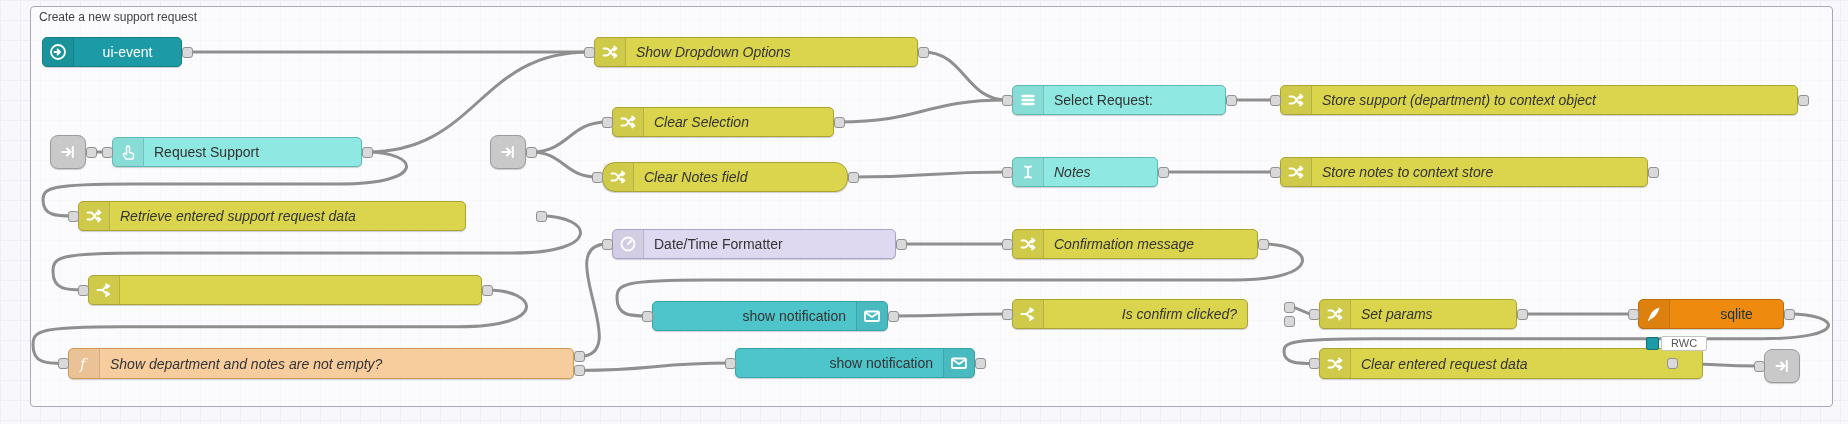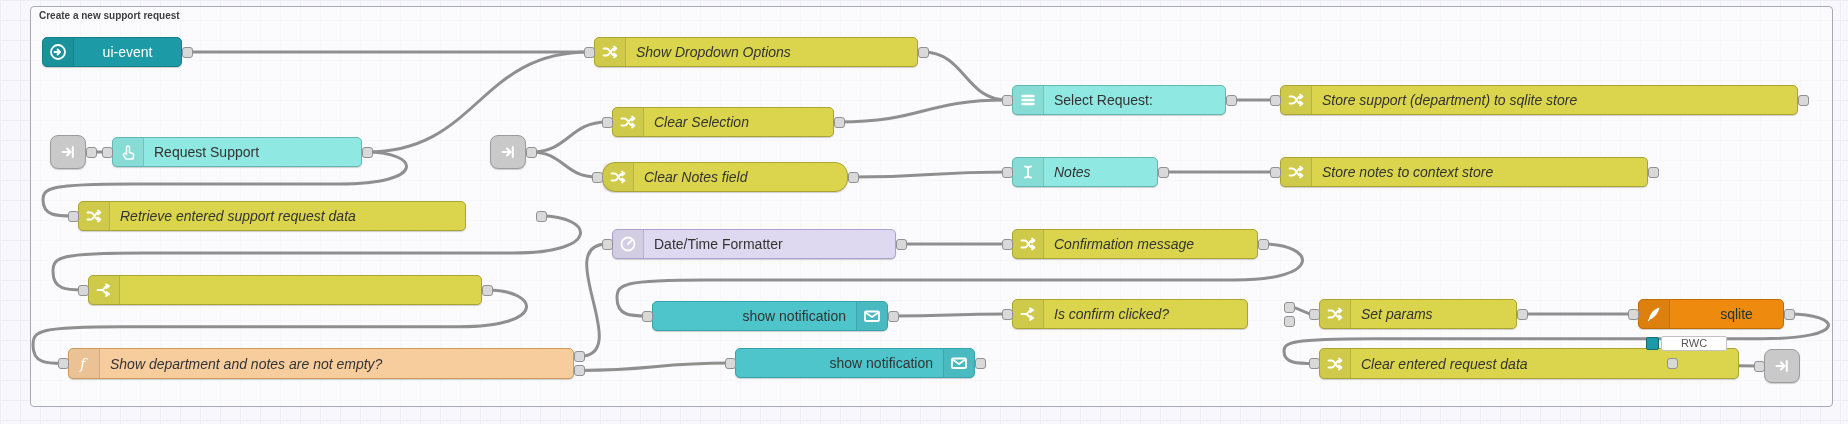--- a/index.html
+++ b/index.html
@@ -9,23 +9,22 @@
     background-image:linear-gradient(#ecedf5 1px, transparent 1px),
                      linear-gradient(90deg,#ecedf5 1px, transparent 1px);
     background-size:20px 20px;
     font-family:"Liberation Sans", sans-serif;
   }
   .group{
     position:absolute; background:rgba(255,255,255,0.55);
     border:1.4px solid #a8a8b8; border-radius:4px; z-index:0;
   }
   .group-label{
-    position:absolute; top:3px; left:8px; font-size:10px; color:#3f3f3f;
+    position:absolute; top:3px; left:8px; font-size:12px; color:#3f3f3f;
     white-space:nowrap;
-    font-weight:bold;
   }
   svg.wires{position:absolute; left:0; top:0; z-index:1;}
   svg.wires path{fill:none; stroke:#8f8f8f; stroke-width:3; stroke-linecap:round;}
   .node{
     position:absolute; z-index:2; border-radius:5px; box-sizing:border-box;
     border:1px solid; display:flex; align-items:center;
     box-shadow:0 1px 1px rgba(0,0,0,0.18); white-space:nowrap;
   }
   .node .label{
     flex:1; font-size:14px; color:#333; padding:0 10px; overflow:hidden;
@@ -51,21 +50,21 @@
   .n-sqlite .icon-box{background:rgba(0,0,0,0.07);}
   .n-link{background:#c9c9c9;border-color:#9c9c9c;border-radius:8px;justify-content:center;}
   .port{
     position:absolute; width:11px; height:11px; background:#d9d9d9;
     border:1px solid #919191; border-radius:3px; box-sizing:border-box; z-index:3;
   }
   .badge{position:absolute; z-index:4; display:flex; align-items:center; height:14px;}
   .badge .dot{width:11px;height:11px;background:#1c9aa5;border:1px solid #0e6f78;border-radius:2px;margin-right:2px;}
   .badge .pill{
     background:#fff;border:1px solid #c3c3c3;border-radius:2px;font-size:11px;
-    color:#555;padding:0 19px;line-height:13px;
+    color:#555;padding:0 9px;line-height:13px;
   }
 </style>
 </head>
 <body>
 
 <div id="canvas">
   <div class="group" id="grp" style="left: 30px; top: 6px; width: 1801px; height: 399px;">
     <span class="group-label">Create a new support request</span>
   </div>
   <svg class="wires" id="wires" width="1848" height="424">
@@ -181,21 +180,21 @@
       <span class="label italic">Notes</span>
     </div>
     <span class="port" style="left: 1001.5px; top: 166.5px;"></span>
     <span class="port" style="left: 1157.5px; top: 166.5px;"></span>
     <div class="node n-change" style="left: 1280px; top: 85px; width: 518px; height: 30px;">
       <span class="icon-box left">
         <svg width="18" height="18" viewBox="0 0 18 18" fill="none" stroke="#fff" stroke-width="1.8" stroke-linecap="round" stroke-linejoin="round">
           <path d="M2.5,5.5 h3 c4,0 4,7 8,7 h1.5 M2.5,12.5 h3 c4,0 4,-7 8,-7 h1.5 M13,3.5 15.5,5.5 13,7.5 M13,10.5 15.5,12.5 13,14.5"></path>
         </svg>
       </span>
-      <span class="label italic">Store support (department) to sqlite store</span>
+      <span class="label italic">Store support (department) to context object</span>
     </div>
     <span class="port" style="left: 1269.5px; top: 94.5px;"></span>
     <span class="port" style="left: 1797.5px; top: 94.5px;"></span>
     <div class="node n-change" style="left: 1280px; top: 157px; width: 368px; height: 30px;">
       <span class="icon-box left">
         <svg width="18" height="18" viewBox="0 0 18 18" fill="none" stroke="#fff" stroke-width="1.8" stroke-linecap="round" stroke-linejoin="round">
           <path d="M2.5,5.5 h3 c4,0 4,7 8,7 h1.5 M2.5,12.5 h3 c4,0 4,-7 8,-7 h1.5 M13,3.5 15.5,5.5 13,7.5 M13,10.5 15.5,12.5 13,14.5"></path>
         </svg>
       </span>
       <span class="label italic">Store notes to context store</span>
@@ -246,21 +245,21 @@
       <span class="label">show notification</span>
       <span class="icon-box right">
         <svg width="18" height="18" viewBox="0 0 18 18" fill="none" stroke="#fff" stroke-width="1.8" stroke-linecap="round" stroke-linejoin="round">
           <rect x="2" y="4.5" width="14" height="9.5" rx="1"></rect>
           <path d="M2.5,5.5 9,10 15.5,5.5"></path>
         </svg>
       </span>
     </div>
     <span class="port" style="left: 641.5px; top: 310.5px;"></span>
     <span class="port" style="left: 887.5px; top: 310.5px;"></span>
-    <div class="node n-switch" style="left: 1012px; top: 299px; width: 236px; height: 30px;">
+    <div class="node n-switch" style="left: 1012px; top: 299px; width: 236px; height: 30px; text-align: right;">
       <span class="icon-box left">
         <svg width="18" height="18" viewBox="0 0 18 18" fill="none" stroke="#fff" stroke-width="1.8" stroke-linecap="round" stroke-linejoin="round">
           <path d="M2.5,9 h4 M6.5,9 c3.5,0 2.5,-4 6,-4 M6.5,9 c3.5,0 2.5,4 6,4 M11,3.2 14.2,5 11.4,7 M11,15 14.2,13 11.4,11"></path>
         </svg>
       </span>
       <span class="label italic">Is confirm clicked?</span>
     </div>
     <span class="port" style="left: 1001.5px; top: 308.5px;"></span>
     <span class="port" style="left: 1283.5px; top: 301.5px;"></span>
     <span class="port" style="left: 1283.5px; top: 315.5px;"></span>
@@ -300,21 +299,21 @@
       <span class="label">show notification</span>
       <span class="icon-box right">
         <svg width="18" height="18" viewBox="0 0 18 18" fill="none" stroke="#fff" stroke-width="1.8" stroke-linecap="round" stroke-linejoin="round">
           <rect x="2" y="4.5" width="14" height="9.5" rx="1"></rect>
           <path d="M2.5,5.5 9,10 15.5,5.5"></path>
         </svg>
       </span>
     </div>
     <span class="port" style="left: 724.5px; top: 357.5px;"></span>
     <span class="port" style="left: 974.5px; top: 357.5px;"></span>
-    <div class="node n-change" style="left: 1319px; top: 348px; width: 420px; height: 31px;">
+    <div class="node n-change" style="left: 1319px; top: 348px; width: 384px; height: 31px;">
       <span class="icon-box left">
         <svg width="18" height="18" viewBox="0 0 18 18" fill="none" stroke="#fff" stroke-width="1.8" stroke-linecap="round" stroke-linejoin="round">
           <path d="M2.5,5.5 h3 c4,0 4,7 8,7 h1.5 M2.5,12.5 h3 c4,0 4,-7 8,-7 h1.5 M13,3.5 15.5,5.5 13,7.5 M13,10.5 15.5,12.5 13,14.5"></path>
         </svg>
       </span>
       <span class="label italic">Clear entered request data</span>
     </div>
     <span class="port" style="left: 1308.5px; top: 358px;"></span>
     <span class="port" style="left: 1666.5px; top: 358px;"></span>
     <div class="node n-link" style="left: 1764px; top: 349px; width: 36px; height: 34px;">

